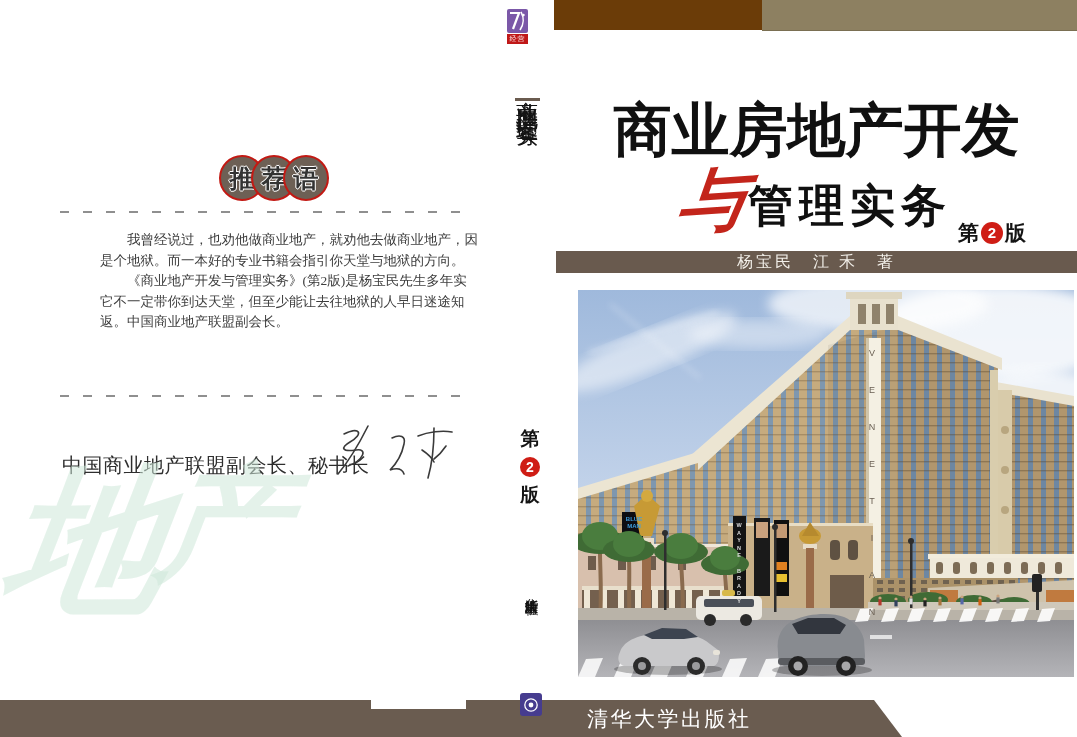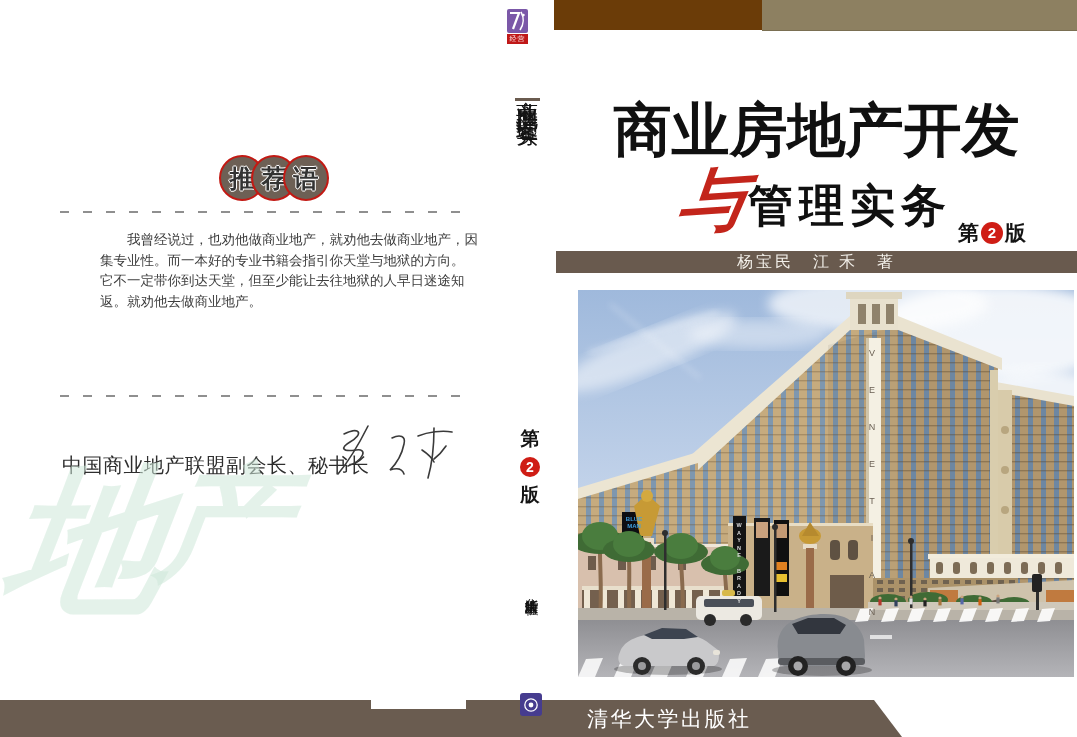--- a/index.html
+++ b/index.html
@@ -92,23 +92,24 @@
       </div>
     <div class="badge-circle">
       <span class="badge-char">语</span>
       </div>
   </div>
 
   <div class="abs dash-line dash1"></div>
 
   <div class="abs blurb">
     <div class="line indent">我曾经说过，也劝他做商业地产，就劝他去做商业地产，因</div>
-    <div class="line">集专业性。而一本好的专业书籍会指引你天堂与地狱的方向。</div>
+    <div class="line">是个地狱。而一本好的专业书籍会指引你天堂与地狱的方向。</div>
+    <div class="line indent">《商业地产开发与管理实务》(第2版)是杨宝民先生多年实</div>
     <div class="line">它不一定带你到达天堂，但至少能让去往地狱的人早日迷途知</div>
-    <div class="line">返。就劝他去做商业地产。</div>
+    <div class="line">返。中国商业地产联盟副会长。</div>
   </div>
 
   <div class="abs dash-line dash2"></div>
 
   <div class="abs signer">中国商业地产联盟副会长、秘书长</div>
 
   <svg class="abs signature" width="140" height="66" viewBox="0 0 140 66">
     <g fill="none" stroke="#3a3a3a" stroke-width="1.6" stroke-linecap="round">
       <path d="M14,10 C30,2 34,10 20,18 C10,24 12,28 26,26 C38,24 34,36 18,42"></path>
       <path d="M38,2 C30,18 18,38 8,50"></path>

